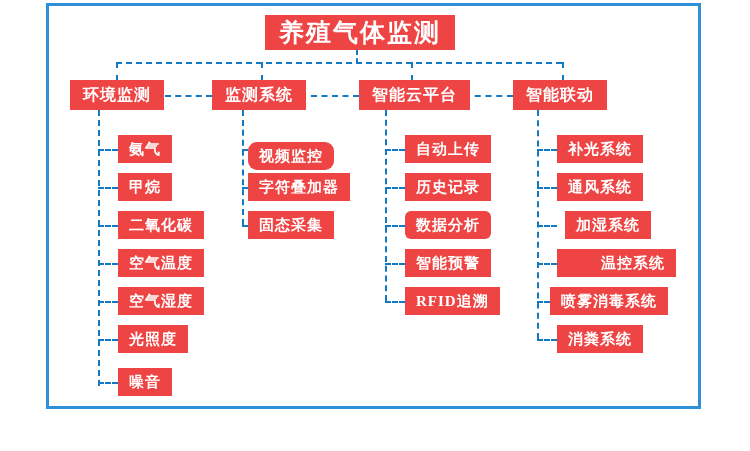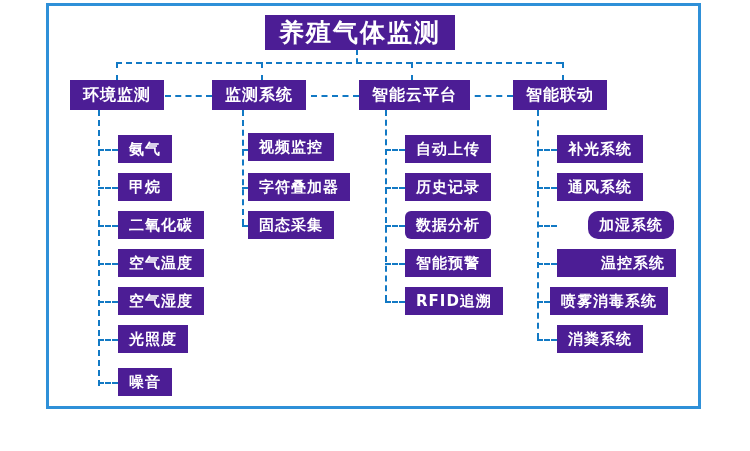--- a/index.html
+++ b/index.html
@@ -23,21 +23,21 @@
     left: 46px;
     top: 3px;
     width: 655px;
     height: 406px;
     border: 3px solid #2f90d8;
     box-sizing: border-box;
   }
   
   .node {
     position: absolute;
-    background: #4c1d95;
+    background: #ef4444;
     color: #ffffff;
     display: flex;
     align-items: center;
     justify-content: center;
     font-weight: bold;
     white-space: nowrap;
     box-sizing: border-box;
     letter-spacing: 0.5px;
   }
   .node.root {
@@ -115,21 +115,21 @@
   <div class="conn h" style="left:98px; top:339px; width:20px;"></div>
   <div class="node leaf" style="left:118px; top:325px;">光照度</div>
 
   <div class="conn h" style="left:98px; top:382px; width:20px;"></div>
   <div class="node leaf" style="left:118px; top:368px;">噪音</div>
 
   <div class="node lvl2" style="left:212px; top:80px;">监测系统</div>
   <div class="conn v" style="left:242px; top:110px; height:115px;"></div>
 
   <div class="conn h" style="left:242px; top:149px; width:20px;"></div>
-  <div class="node leaf" style="left:248px; top:133px;">视频监控</div>
+  <div class="node leaf" style="left:248px; top:142px;border-radius:9px;">视频监控</div>
 
   <div class="conn h" style="left:242px; top:187px; width:20px;"></div>
   <div class="node leaf" style="left:248px; top:173px;">字符叠加器</div>
 
   <div class="conn h" style="left:242px; top:225px; width:20px;"></div>
   <div class="node lvl2" style="left:359px; top:80px;">智能云平台</div>
 
   <div class="node leaf" style="left:248px; top:211px;">固态采集</div>
   <div class="conn v" style="left:385px; top:110px; height:191px;"></div>
 
@@ -139,33 +139,33 @@
   <div class="conn h" style="left:385px; top:187px; width:20px;"></div>
   <div class="node leaf" style="left:405px; top:173px;">历史记录</div>
 
   <div class="conn h" style="left:385px; top:225px; width:20px;"></div>
   <div class="node leaf" style="left:405px; top:211px;border-radius:6px;">数据分析</div>
 
   <div class="conn h" style="left:385px; top:263px; width:20px;"></div>
   <div class="node leaf" style="left:405px; top:249px;">智能预警</div>
 
   <div class="conn h" style="left:385px; top:301px; width:20px;"></div>
-  <div class="node leaf" style="left:405px; top:287px;">RFID追溯</div>
+  <div class="node leaf" style="left:405px; top:287px;font-family:Liberation Serif, serif;">RFID追溯</div>
 
   <div class="node lvl2" style="left:513px; top:80px;">智能联动</div>
   <div class="conn v" style="left:537px; top:110px; height:229px;"></div>
 
   <div class="conn h" style="left:537px; top:149px; width:20px;"></div>
   <div class="node leaf" style="left:557px; top:135px;">补光系统</div>
 
   <div class="conn h" style="left:537px; top:187px; width:20px;"></div>
   <div class="node leaf" style="left:557px; top:173px;">通风系统</div>
 
   <div class="conn h" style="left:537px; top:225px; width:20px;"></div>
-  <div class="node leaf" style="left:588px; top:211px;border-radius:10px;">加湿系统</div>
+  <div class="node leaf" style="left:565px; top:211px;">加湿系统</div>
 
   <div class="conn h" style="left:537px; top:263px; width:20px;"></div>
   <div class="node leaf" style="left:557px; top:249px;padding-left:44px;">温控系统</div>
 
   <div class="conn h" style="left:537px; top:301px; width:20px;"></div>
   <div class="node leaf" style="left:550px; top:287px;">喷雾消毒系统</div>
 
   <div class="conn h" style="left:537px; top:339px; width:20px;"></div>
   <div class="node leaf" style="left:557px; top:325px;">消粪系统</div>
 

